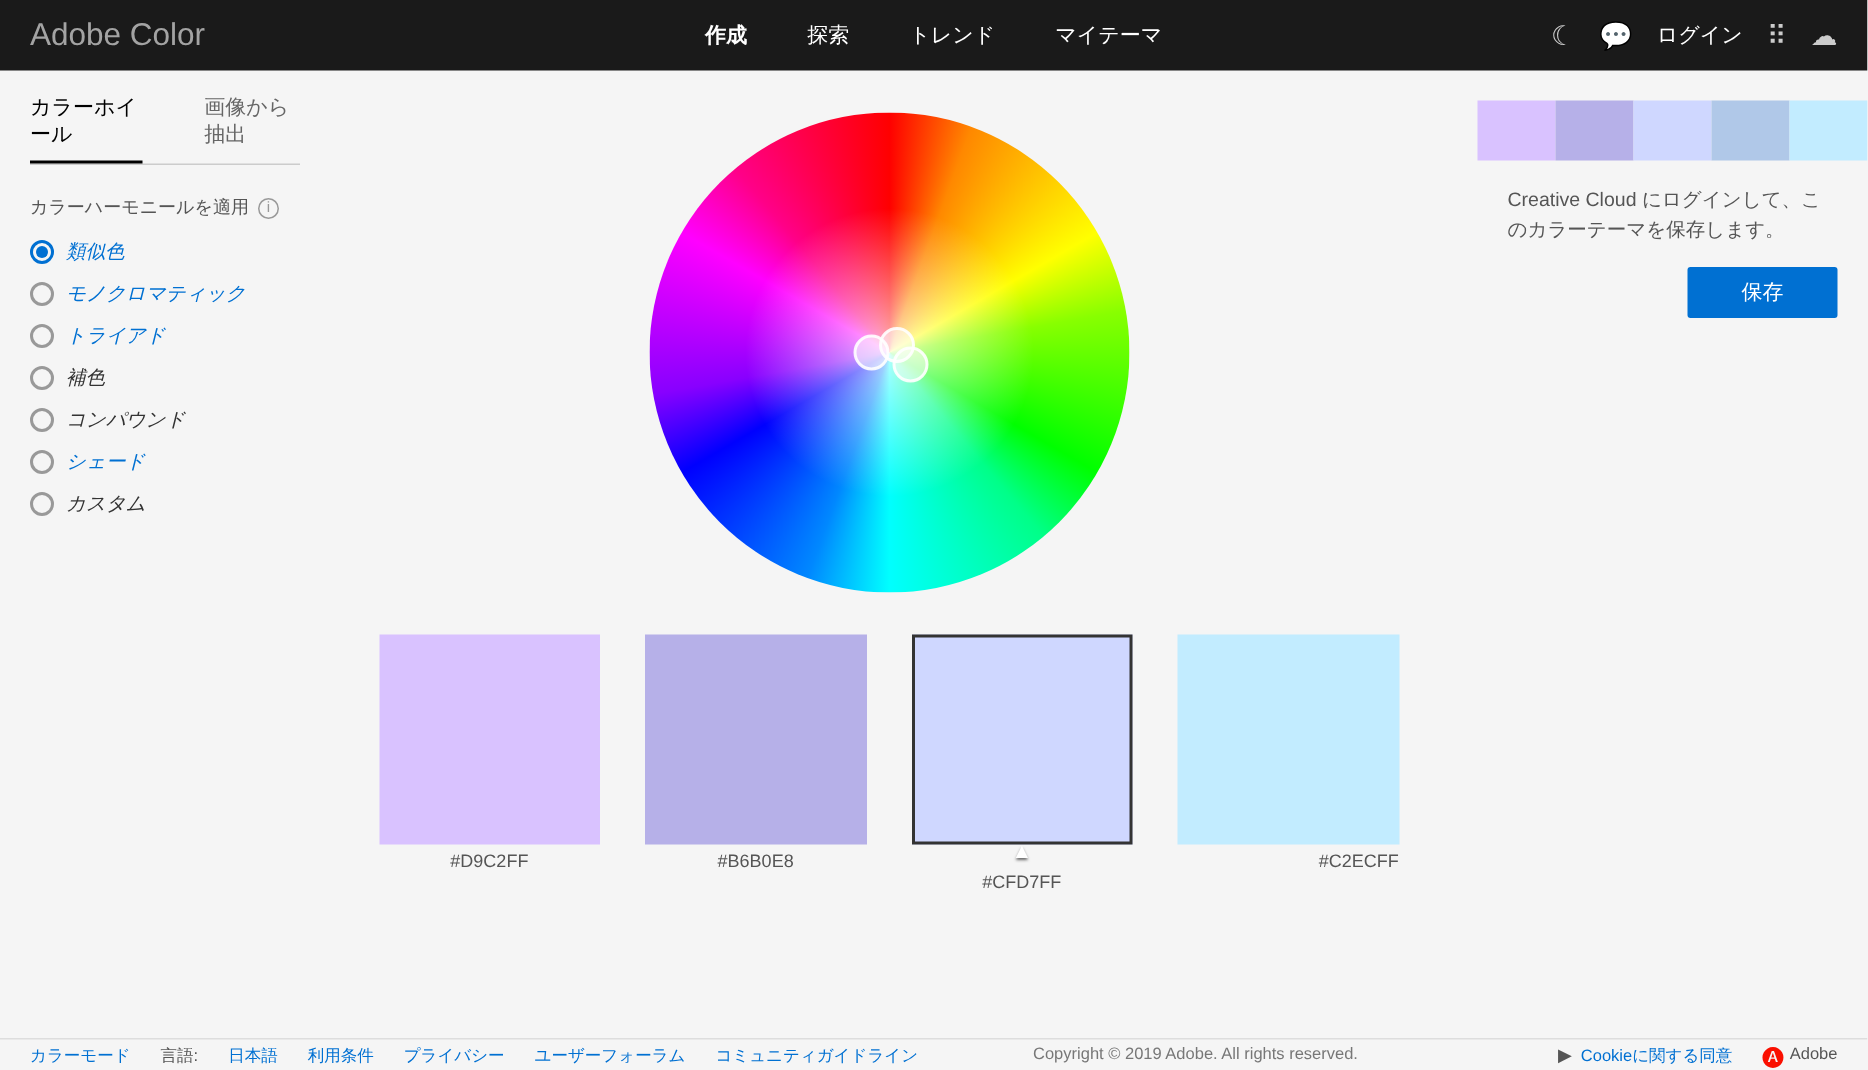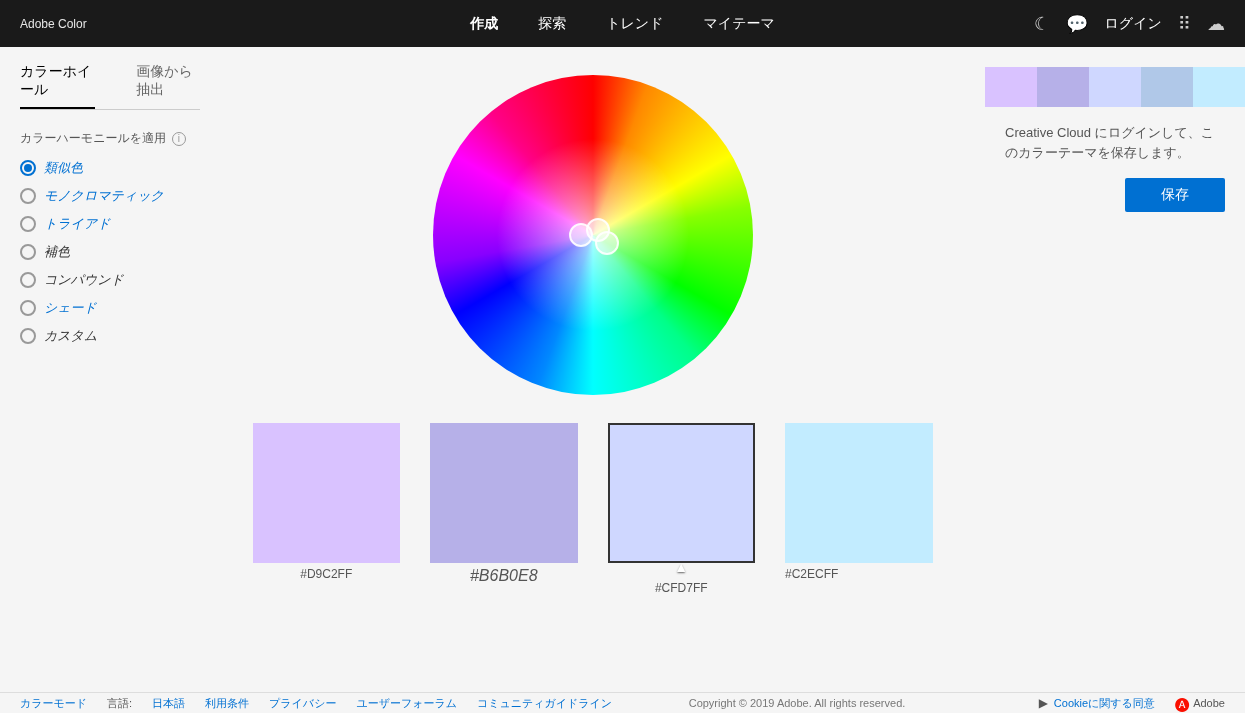--- a/index.html
+++ b/index.html
@@ -8,23 +8,23 @@
     
     .header {
       background: #1a1a1a;
       color: #fff;
       height: 47px;
       display: flex;
       align-items: center;
       padding: 0 20px;
     }
     .header-logo {
-      font-size: 12px;
+      font-size: 21px;
       font-weight: 300;
-      color: #e5e5e5;
+      color: #a3a3a3;
       margin-right: auto;
       white-space: nowrap;
     }
     .header-nav {
       display: flex;
       gap: 40px;
       position: absolute;
       left: 50%;
       transform: translateX(-50%);
     }
@@ -328,32 +328,32 @@
 
       <div style="display:flex; width:680px; margin-top:8px;gap:30px;">
 
         <div style="flex:1; display:flex; flex-direction:column; align-items:center;">
           <div style="width:100%; height:140px; background:#D9C2FF;"></div>
           <div style="font-size:12px; color:#555; margin-top:4px;">#D9C2FF</div>
         </div>
 
         <div style="flex:1; display:flex; flex-direction:column; align-items:center;">
           <div style="width:100%; height:140px; background:#B6B0E8;"></div>
-          <div style="font-size:16px; color:#555; margin-top:4px;font-style:italic;">#B6B0E8</div>
+          <div style="font-size:12px; color:#555; margin-top:4px;">#B6B0E8</div>
         </div>
 
         <div style="flex:1; display:flex; flex-direction:column; align-items:center;">
           <div style="width:100%; height:140px; background:#CFD7FF; border:2px solid #333; position:relative;">
             <div style="position:absolute; bottom:-14px; left:50%; transform:translateX(-50%); font-size:14px; color:#fff; text-shadow:0 1px 2px #666;">▲</div>
           </div>
           <div style="font-size:12px; color:#555; margin-top:18px;">#CFD7FF</div>
         </div>
 
 
-        <div style="flex:1; display:flex; flex-direction:column; align-items:flex-start;">
+        <div style="flex:1; display:flex; flex-direction:column; align-items:flex-end;">
           <div style="width:100%; height:140px; background:#C2ECFF;"></div>
           <div style="font-size:12px; color:#555; margin-top:4px;">#C2ECFF</div>
         </div>
       </div>
     </div>
 
     <div class="right-panel">
 
       <div class="mini-swatches">
         <div style="width:52px;height:40px;background:#D9C2FF;"></div>

